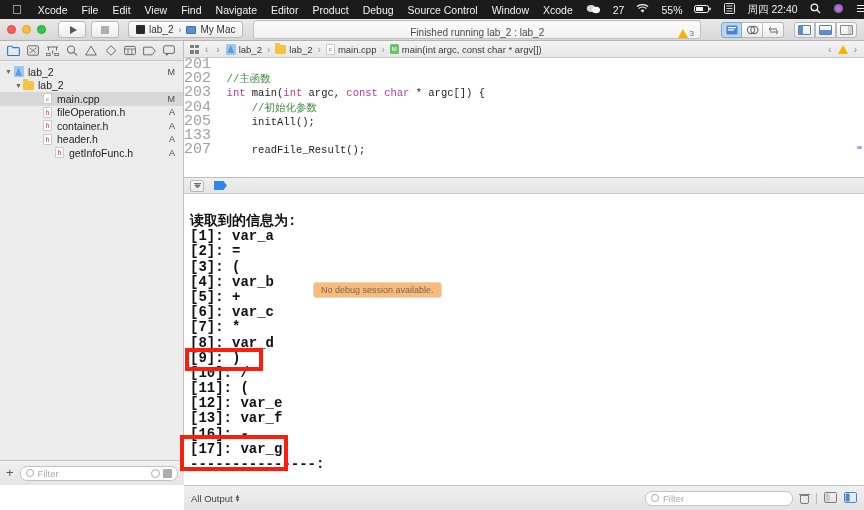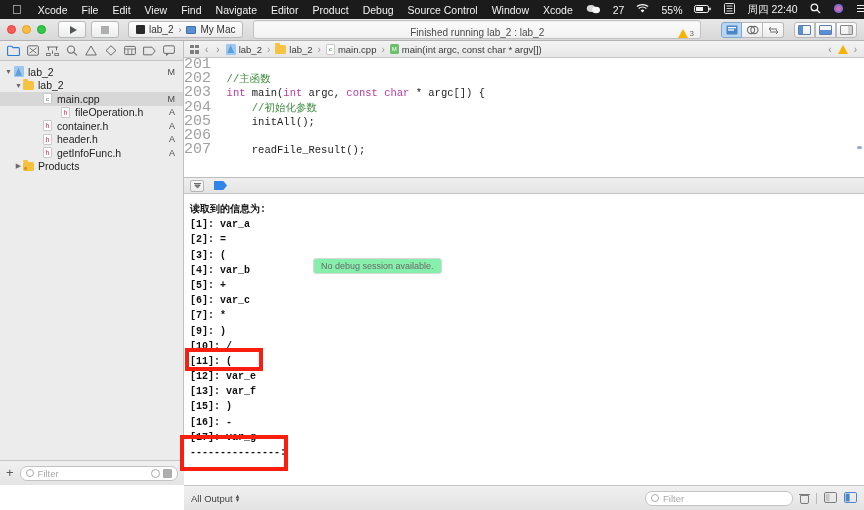--- a/index.html
+++ b/index.html
@@ -173,28 +173,28 @@
     display:flex; align-items:center; padding:0 6px; gap:10px;
   }
   .dbg-btn { width:14px;height:12px;border:1px solid #b5b5b5;border-radius:2px;background:linear-gradient(#fcfcfc,#ececec);
      display:flex;align-items:center;justify-content:center;}
   .tag-ic{width:13px;height:9px;background:#2f86e8;clip-path:polygon(0 0,72% 0,100% 50%,72% 100%,0 100%);}
 
   .console {
     position:absolute; top:194px; left:184px; right:0; bottom:25px;
     background:#fff; overflow:hidden;
     font-family:"Liberation Mono","DejaVu Sans Mono", monospace;
-    font-size:10px; line-height:15.2px; color:#111; font-weight:bold;
-    padding:8px 0 0 6px;
+    font-size:14px; line-height:15.2px; color:#111; font-weight:bold;
+    padding:20px 0 0 6px;
   }
   .oline{white-space:pre; height:15.2px;}
 
   .nodebug {
-    position:absolute; left:313px; top:258px;
-    background:#86efac; border:1px solid #d8d8d8; border-radius:3px;
+    position:absolute; left:313px; top:282px;
+    background:#fdba74; border:1px solid #d8d8d8; border-radius:3px;
     padding:2px 7px; font-size:9px; color:#6a6a6a; font-weight:normal;
     font-family:"Liberation Sans",sans-serif;
   }
 
   .redbox { position:absolute; border:4px solid #fa1e0e; background:transparent; }
 
   
   .bottombar {
     position:absolute; bottom:0; left:184px; right:0; height:25px;
     background:linear-gradient(#f0f0f0,#e3e3e3); border-top:1px solid #c4c4c4;
@@ -418,21 +418,21 @@
 
       <div class="row sel" style="padding-left:33px;">
         <span class="tw"></span>
         <span class="ic">
             <span class="cppfile">c</span>
           </span>
         <span class="lbl">main.cpp</span>
         <span class="st">M</span>
       </div>
 
-      <div class="row" style="padding-left:51px;">
+      <div class="row" style="padding-left:33px;">
         <span class="tw"></span>
         <span class="ic">
             <span class="hfile">h</span>
           </span>
         <span class="lbl">fileOperation.h</span>
         <span class="st">A</span>
       </div>
 
       <div class="row" style="padding-left:33px;">
         <span class="tw"></span>
@@ -445,37 +445,29 @@
 
       <div class="row" style="padding-left:33px;">
         <span class="tw"></span>
         <span class="ic">
             <span class="hfile">h</span>
           </span>
         <span class="lbl">header.h</span>
         <span class="st">A</span>
       </div>
 
-      <div class="row" style="padding-left:33px;">
+      <div class="row" style="padding-left:33px;margin-left:12px;">
         <span class="tw"></span>
         <span class="ic">
             <span class="hfile">h</span>
           </span>
         <span class="lbl">getInfoFunc.h</span>
         <span class="st">A</span>
       </div>
 
-      <div class="row" style="padding-left:14px;">
-        <span class="tw">▶</span>
-        <span class="ic">
-            <span class="fold prod"></span>
-          </span>
-        <span class="lbl">Products</span>
-        <span class="st"></span>
-      </div>
 
     </div>
 
     <div class="nav-filter">
       <span class="plus">+</span>
       <div class="filtfield">
         <span class="filt-circ"></span>
         <span>Filter</span>
         <span class="f-right">
           <span class="f-ic"></span>
@@ -536,21 +528,21 @@
       </div>
       <div class="cline">
         <span class="gut">204</span>
         <span class="pl">      </span><span class="cm">//初始化参数</span>
       </div>
       <div class="cline">
         <span class="gut">205</span>
         <span class="pl">      initAll();</span>
       </div>
       <div class="cline">
-        <span class="gut">206</span>
+        <span class="gut">133</span>
         <span class="pl">      </span>
       </div>
       <div class="cline">
         <span class="gut">207</span>
         <span class="pl">      readFile_Result();</span>
       </div>
       <div class="scroll-ind"></div>
     </div>
   </div>
 
@@ -565,26 +557,26 @@
 
   <div class="console">
     <div class="oline">读取到的信息为:</div>
     <div class="oline">[1]: var_a</div>
     <div class="oline">[2]: =</div>
     <div class="oline">[3]: (</div>
     <div class="oline">[4]: var_b</div>
     <div class="oline">[5]: +</div>
     <div class="oline">[6]: var_c</div>
     <div class="oline">[7]: *</div>
+    <div class="oline">[8]: var_d</div>
     <div class="oline">[9]: )</div>
     <div class="oline">[10]: /</div>
     <div class="oline">[11]: (</div>
     <div class="oline">[12]: var_e</div>
     <div class="oline">[13]: var_f</div>
-    <div class="oline">[15]: )</div>
     <div class="oline">[16]: -</div>
     <div class="oline">[17]: var_g</div>
     <div class="oline">---------------:</div>
 
   </div>
 
   <div class="nodebug">No debug session available.</div>
 
   <div class="redbox" id="rb0" style="left: 185px; top: 348px; width: 78px; height: 23px; border-color: rgb(250, 30, 14);"></div>
   <div class="redbox" id="rb1" style="left: 180px; top: 435px; width: 108px; height: 36px; border-color: rgb(250, 30, 14);"></div>

